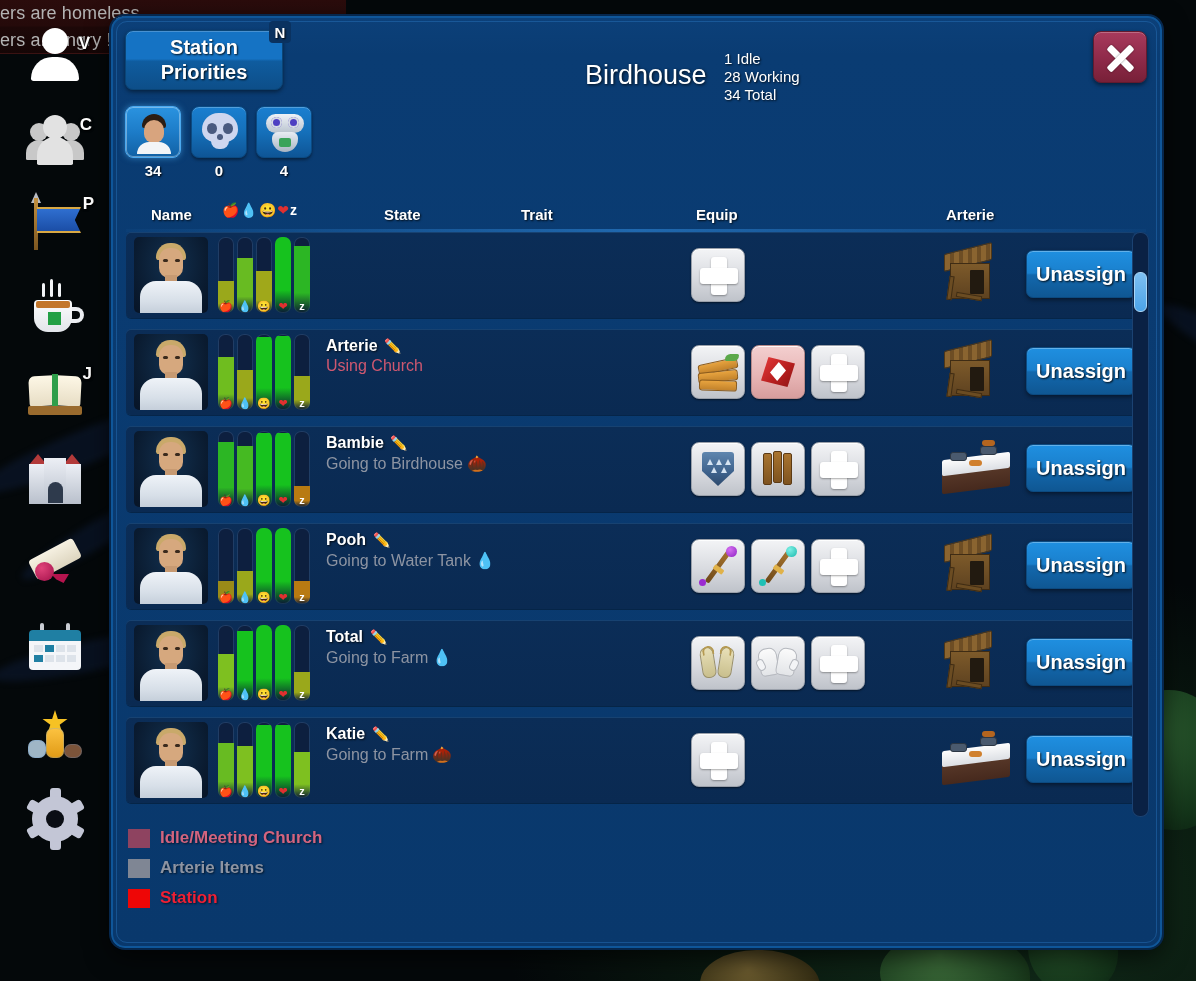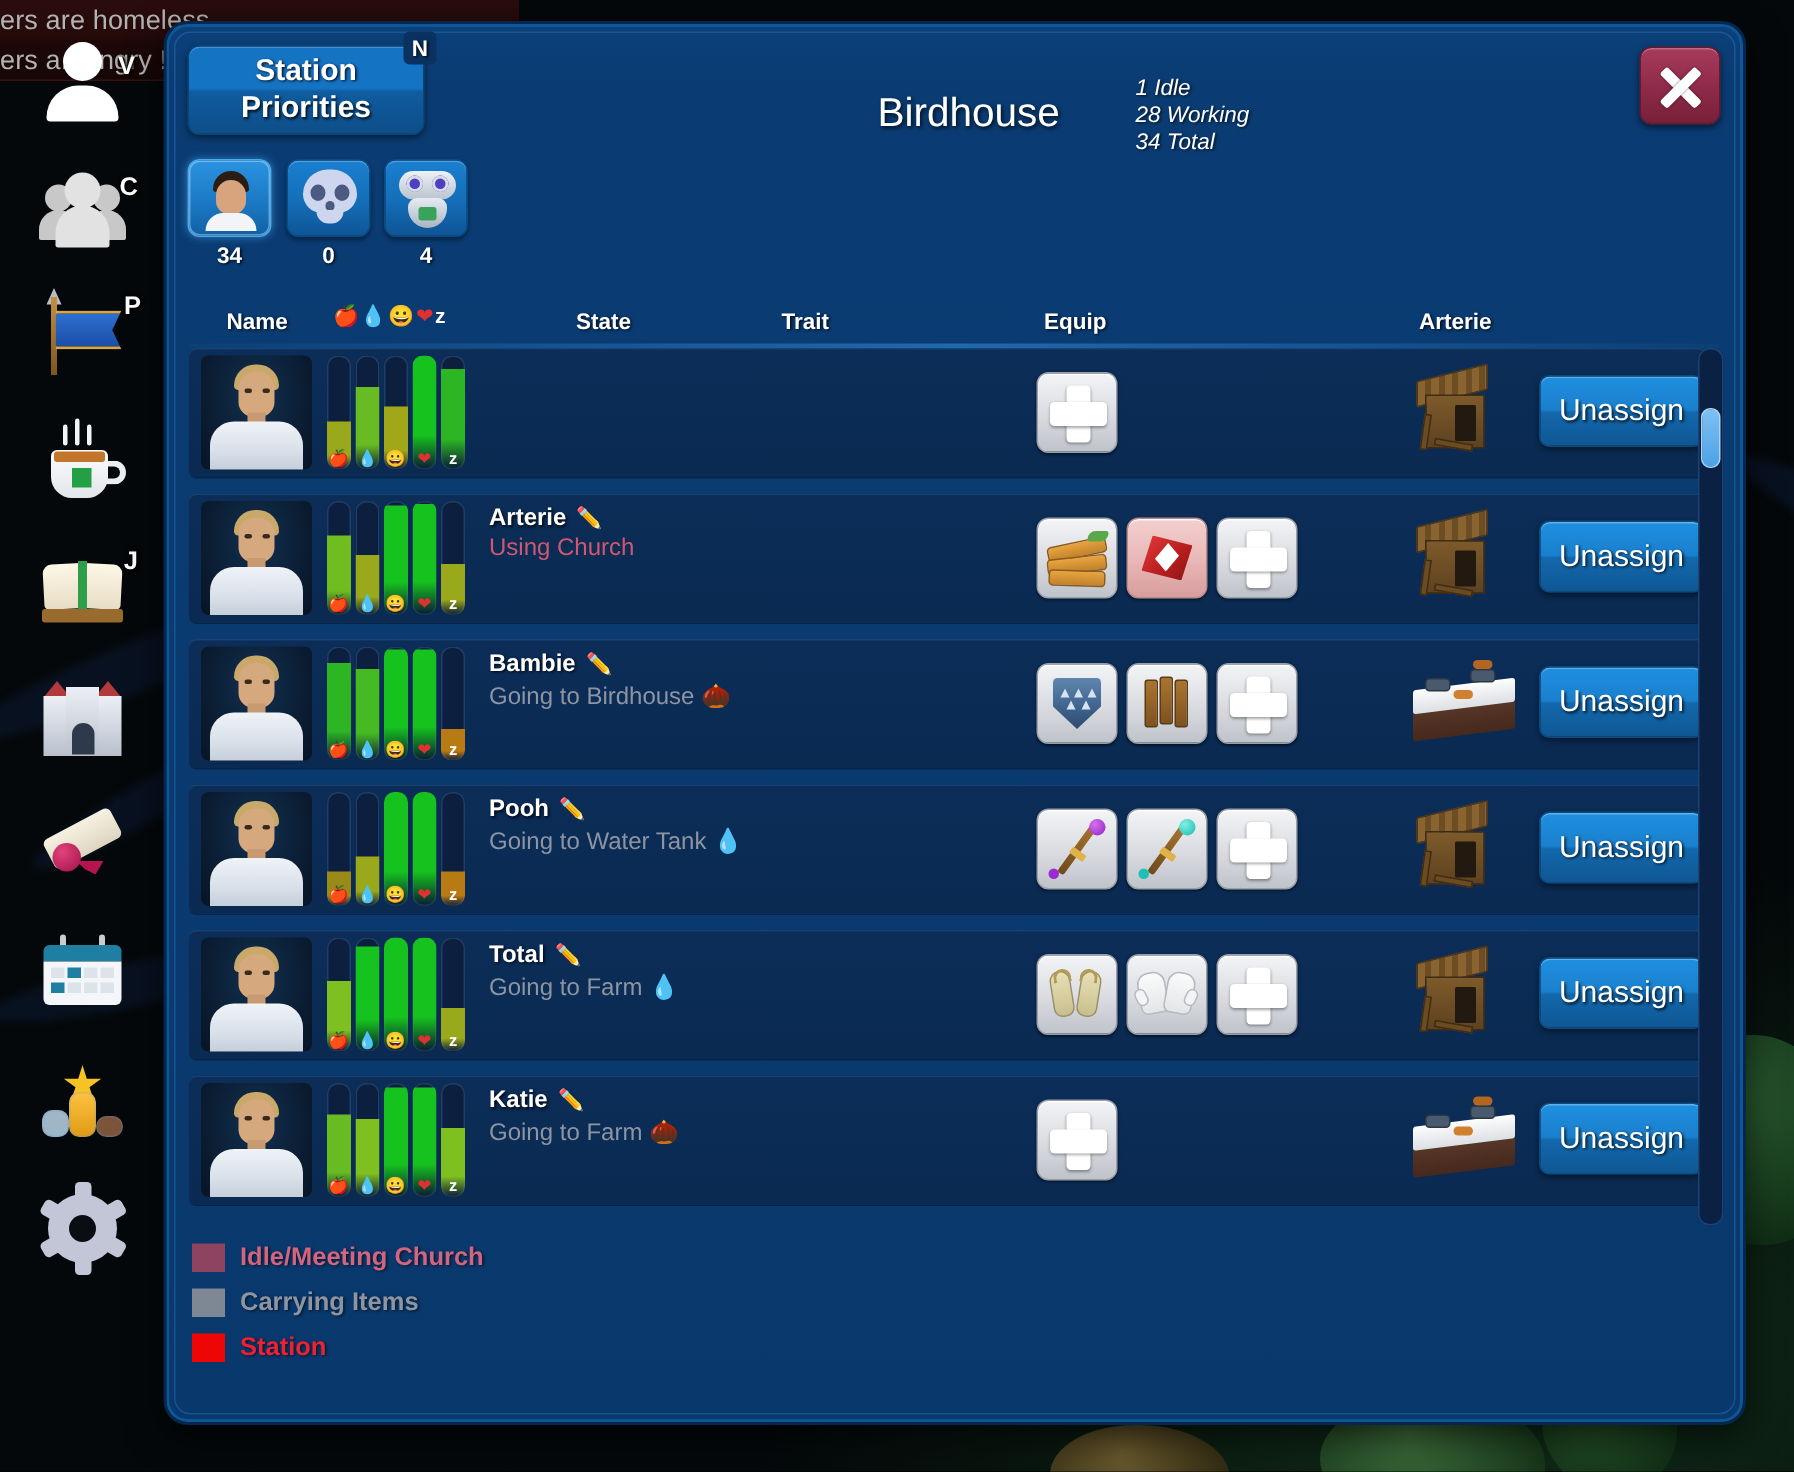--- a/index.html
+++ b/index.html
@@ -306,21 +306,21 @@
     position: absolute; left: 14px; top: 25px; width: 12px; height: 9px;
     background: #3aa35a; border-radius: 2px;
   }
 
   
   .dlg-title {
     position: absolute; left: 472px; top: 42px;
     color: #ffffff; font-size: 27px;
     text-shadow: 1px 1px 3px rgba(0,0,0,.8);
   }
-  .stat-lines { position: absolute; left: 644px; top: 32px; font-style: italic; }
+  .stat-lines { position: absolute; left: 611px; top: 32px; }
   .stat-lines div {
     color: #ffffff; font-size: 15px; line-height: 18px;
     text-shadow: 1px 1px 2px rgba(0,0,0,.75);
   }
 
   
   .close-btn {
     position: absolute; right: 13px; top: 13px; width: 54px; height: 52px;
     background: linear-gradient(180deg, #a83a5c 0%, #8e2a49 55%, #782038 100%);
     border: 1px solid #631a2e; border-radius: 8px;
@@ -538,21 +538,21 @@
   }
 
   .unassign {
     position: absolute; left: 900px; top: 18px; width: 110px; height: 48px;
     background: linear-gradient(180deg, #1f8fe0 0%, #1a80cd 48%, #1368ad 52%, #0f5793 100%);
     border: 1px solid #0c4a80; border-radius: 7px;
     box-shadow: inset 0 1px 0 rgba(255,255,255,.3), 0 2px 4px rgba(0,0,0,.45);
     display: flex; align-items: center; justify-content: center; cursor: pointer;
   }
   .unassign span {
-    color: #ffffff; font-size: 20px; font-weight: normal;
+    color: #ffffff; font-size: 20px; font-weight: bold;
     text-shadow: 1px 1px 2px rgba(0,0,0,.85);
   }
 
   
   .scroll-track {
     position: absolute; left: 1019px; top: 214px; width: 17px; height: 585px;
     background: #0a2144; border-radius: 8px;
     box-shadow: inset 0 0 0 1px rgba(60,130,200,.35);
     cursor: pointer;
   }
@@ -1153,21 +1153,21 @@
       <div class="scroll-thumb"></div>
     </div>
 
     <div class="legend" id="legend">
         <div class="lg-row">
           <div class="lg-sw" style="background:#8e4360"></div>
           <div class="lg-tx" style="color:#d2647f">Idle/Meeting Church</div>
         </div>
         <div class="lg-row">
           <div class="lg-sw" style="background:#7f8694"></div>
-          <div class="lg-tx" style="color:#8d94a2">Carrying Items</div>
+          <div class="lg-tx" style="color:#8d94a2">Arterie Items</div>
         </div>
         <div class="lg-row">
           <div class="lg-sw" style="background:#ee0606"></div>
           <div class="lg-tx" style="color:#ef2034">Station</div>
         </div>
       </div>
   </div>
 </div>
 
 </body></html>

